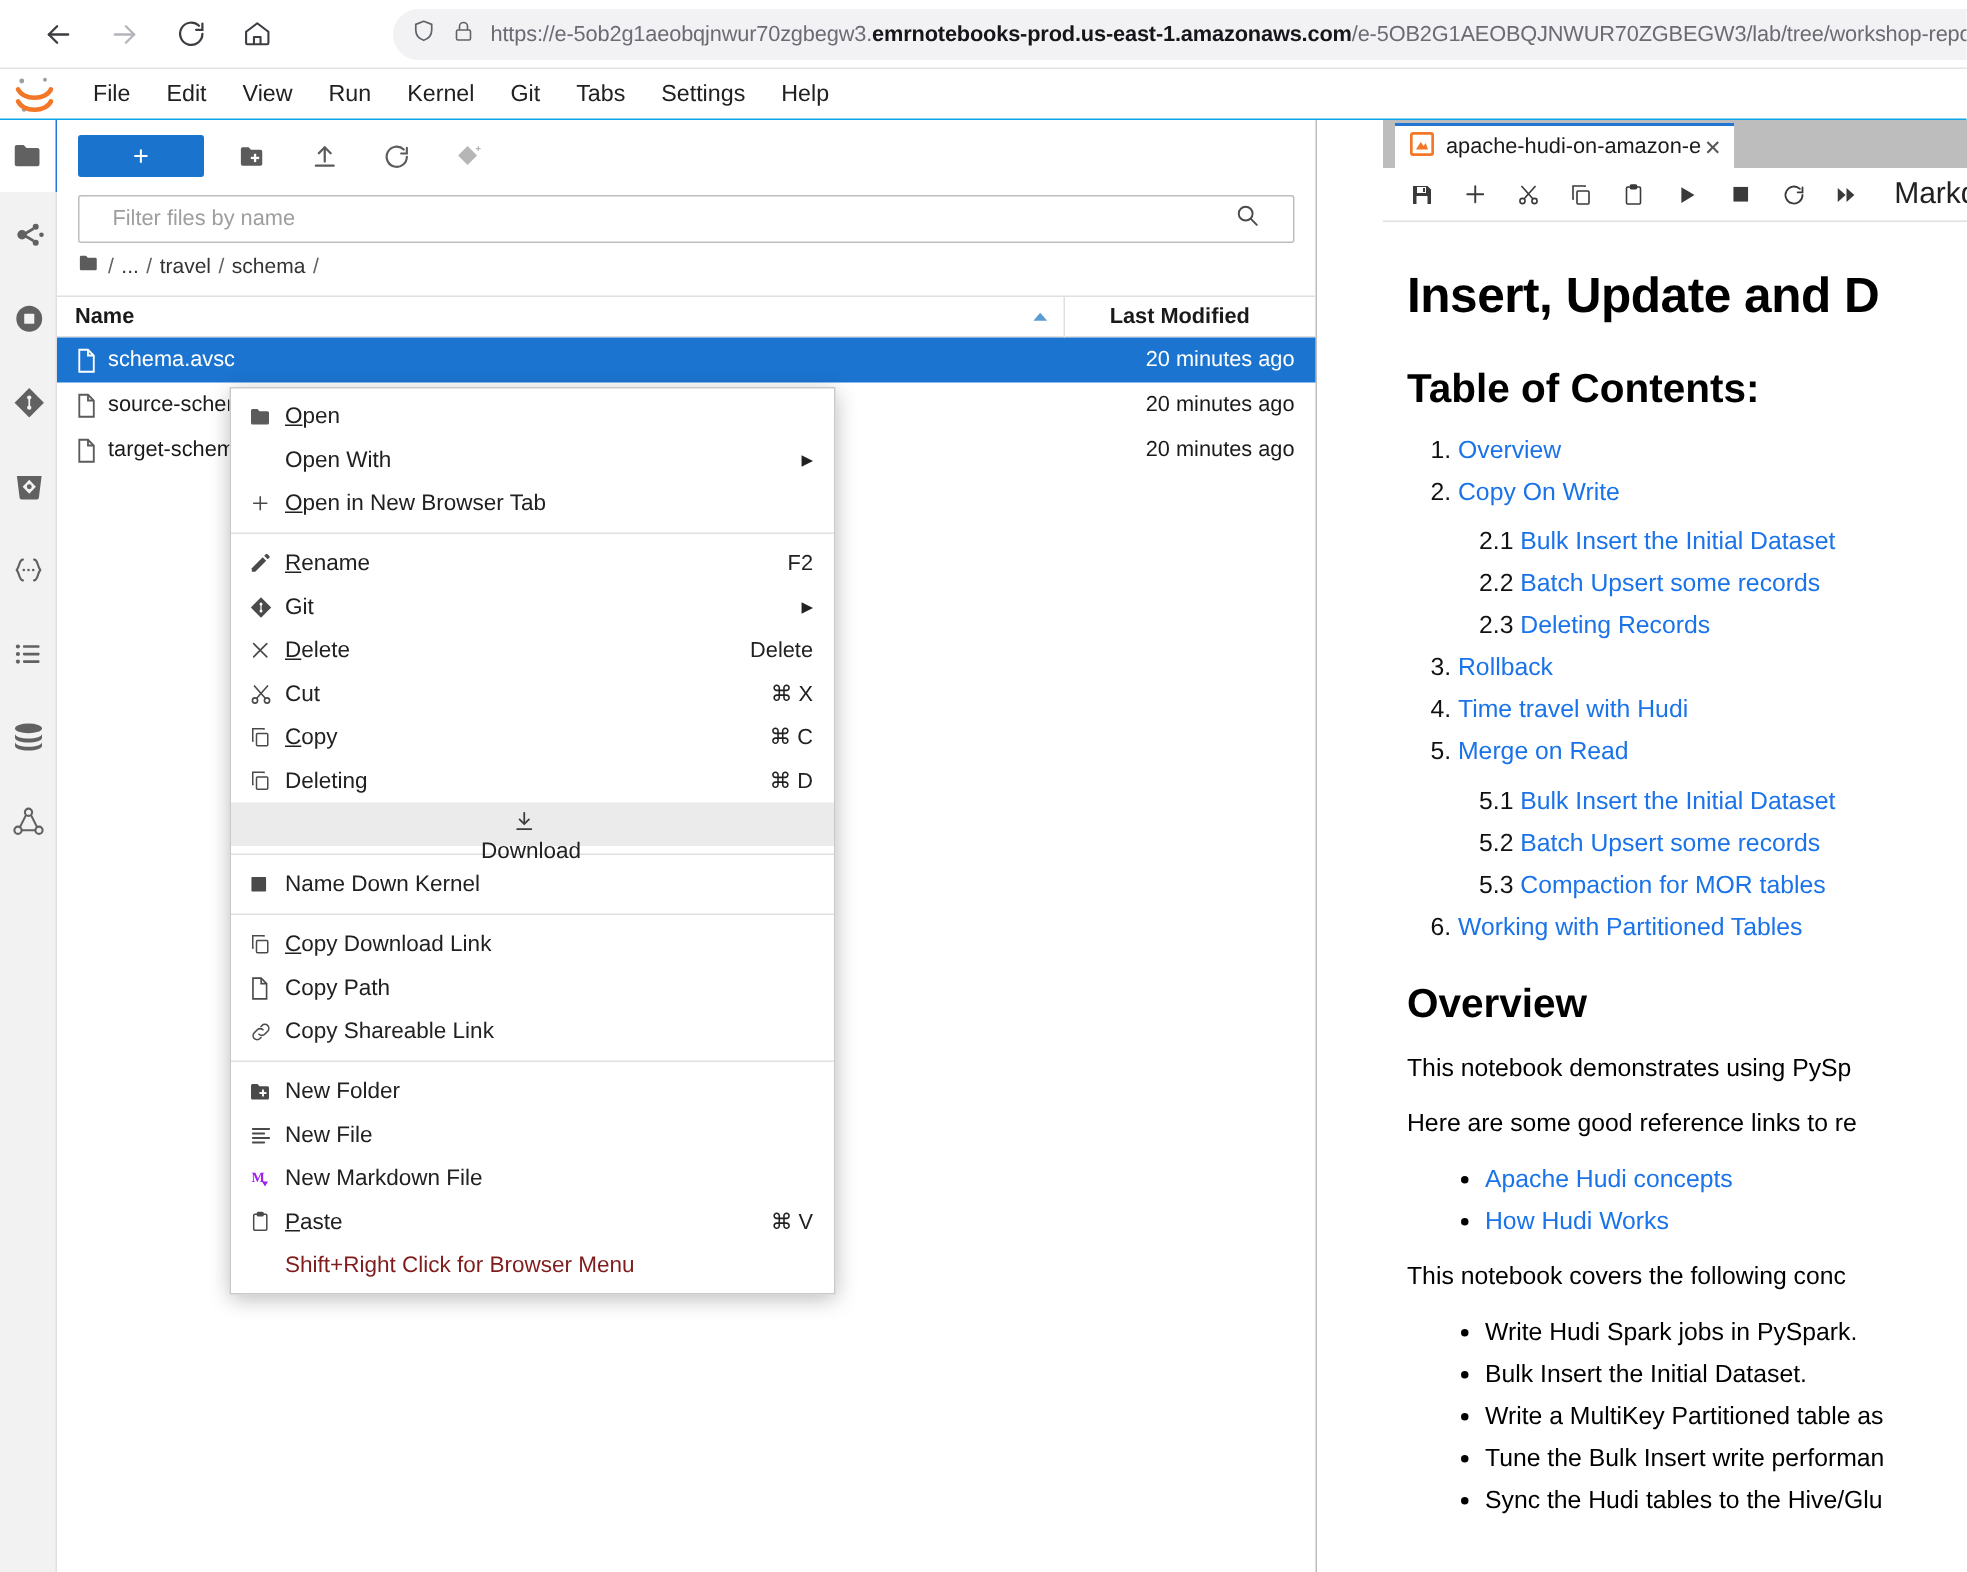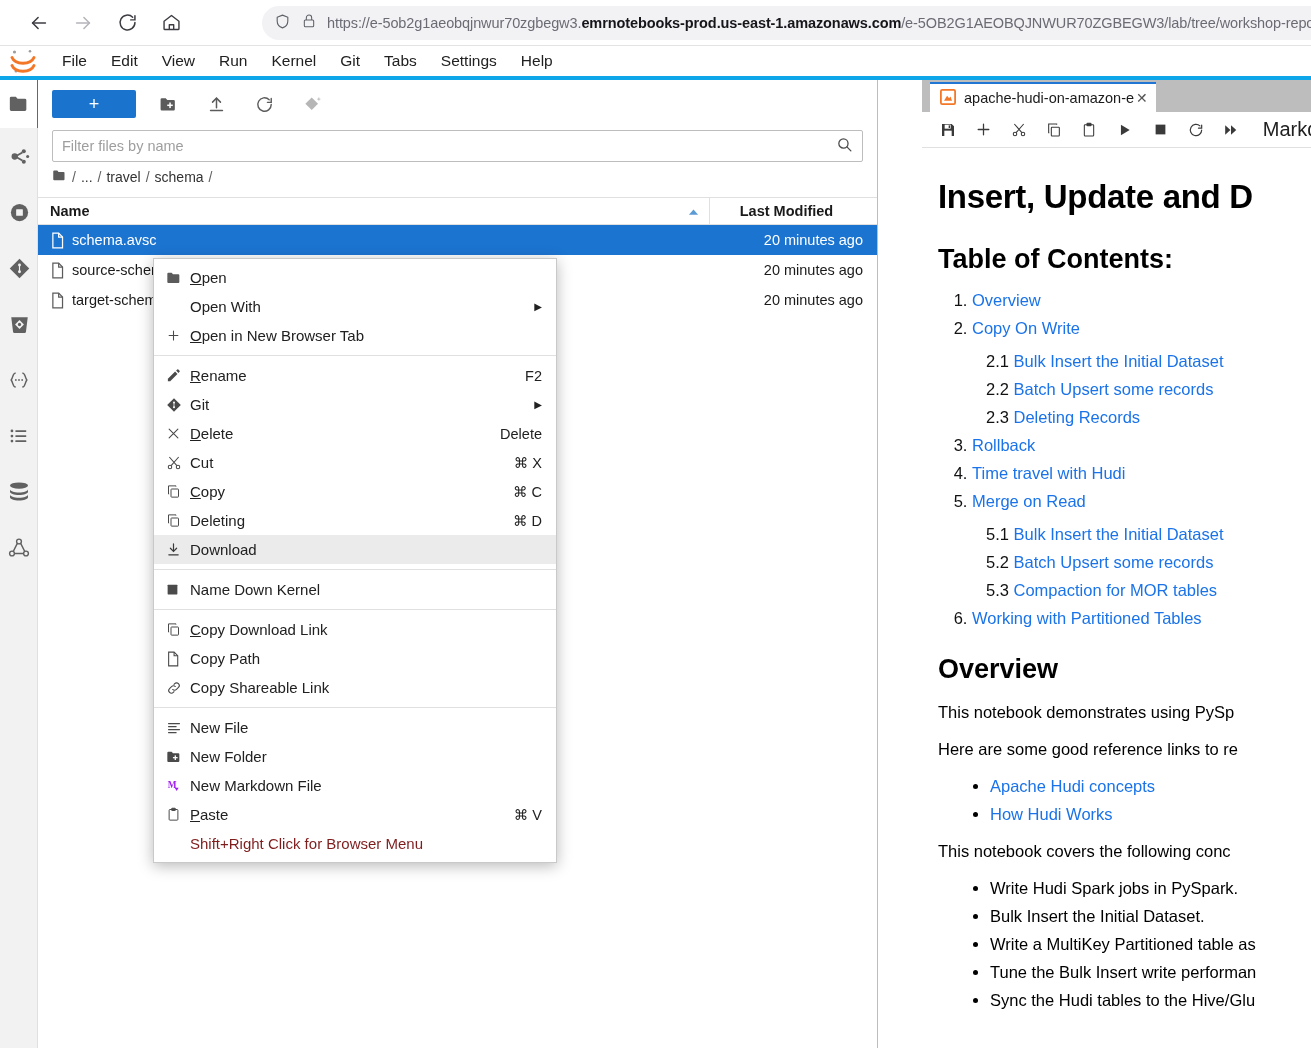--- a/index.html
+++ b/index.html
@@ -39,21 +39,21 @@
     letter-spacing: -0.1px;
   }
   #url-text .host { color: #16161a; font-weight: 600; }
   .url-icon { margin-right: 10px; flex: 0 0 auto; display: block; }
 
   
   #menubar {
     position: absolute; left: 0; top: 46px; width: 1311px; height: 34px;
     background: #ffffff;
     display: flex; align-items: center;
-    border-bottom: 4px solid #0ea5e9;
+    border-bottom: 1px solid #0ea5e9;
   }
   #jp-logo { width: 30px; height: 26px; margin-left: 8px; margin-right: 12px; }
   .menu-item {
     font-size: 15.5px; color: #212121;
     padding: 3px 10px; margin: 0 2px; border-radius: 2px;
     white-space: nowrap;
   }
 
   
   #activitybar {
@@ -87,21 +87,21 @@
   }
   .fb-tool {
     width: 32px; height: 28px; margin-left: 16px;
     display: flex; align-items: center; justify-content: center;
   }
   .fb-tool svg { display: block; }
 
   #filter-row { padding: 8px 14px 0 14px; }
   #filter-box {
     height: 32px; border: 1px solid #bdbdbd; border-radius: 2px;
-    display: flex; align-items: center; padding: 0 9px;
+    display: flex; align-items: center; padding: 0 22px;
   }
   #filter-input {
     flex: 1; border: 0; outline: none; font-size: 14.5px; color: #1a1a1a;
     font-family: "Liberation Sans", sans-serif; background: transparent;
   }
   #filter-input::placeholder { color: #9e9e9e; }
 
   #breadcrumb {
     display: flex; align-items: center; height: 30px;
     padding: 0 14px; font-size: 14px; color: #333; gap: 5px;
@@ -138,21 +138,21 @@
     border: 1px solid #c9c9c9;
     box-shadow: 0 3px 14px rgba(0,0,0,0.28);
     padding: 4px 0 4px 0;
     z-index: 50;
   }
   .cm-item {
     display: flex; align-items: center; height: 29px;
     font-size: 15px; color: #212121; padding: 0 14px 0 12px;
     white-space: nowrap;
   }
-  .cm-item.highlight { background: #ebebeb; }
+  .cm-item.highlight { background: #ebebeb; flex-direction: column; }
   .cm-item.disabled { color: #7f1d1d; padding-left: 36px; }
   .cm-icon { width: 24px; display: flex; align-items: center; justify-content: flex-start; flex: 0 0 24px; }
   .cm-icon svg { display: block; }
   .cm-label { flex: 1; }
   .cm-label u { text-decoration: underline; }
   .cm-shortcut { color: #212121; font-size: 14.5px; margin-left: 18px; }
   .cm-sub { margin-left: 18px; color: #212121; font-size: 10px; }
   .cm-sep { height: 1px; background: #e0e0e0; margin: 5px 0; }
 
   
@@ -630,38 +630,38 @@
         </svg>
     </span>
     <span class="cm-label">Copy Shareable Link</span>
   </div>
 
   <div class="cm-sep"></div>
 
   <div class="cm-item">
     <span class="cm-icon">
       <svg width="16" height="16" viewBox="0 0 24 24" fill="#4a4a4a">
+          <path d="M2 5.5A1.5 1.5 0 0 1 3.5 4h5l2 2.2h8A1.5 1.5 0 0 1 20 7.7V18a1.5 1.5 0 0 1-1.5 1.5h-15A1.5 1.5 0 0 1 2 18z"></path>
+          <rect x="13" y="9.5" width="1.9" height="7" fill="#fff"></rect>
+          <rect x="10.4" y="12.05" width="7" height="1.9" fill="#fff"></rect>
+        </svg>
+    </span>
+    <span class="cm-label">New Folder</span>
+  </div>
+
+  <div class="cm-item">
+    <span class="cm-icon">
+      <svg width="16" height="16" viewBox="0 0 24 24" fill="#4a4a4a">
           <rect x="3" y="4.5" width="18" height="1.9" rx="0.6"></rect>
           <rect x="3" y="9" width="13" height="1.9" rx="0.6"></rect>
           <rect x="3" y="13.5" width="18" height="1.9" rx="0.6"></rect>
           <rect x="3" y="18" width="13" height="1.9" rx="0.6"></rect>
         </svg>
     </span>
     <span class="cm-label">New File</span>
-  </div>
-
-  <div class="cm-item">
-    <span class="cm-icon">
-      <svg width="16" height="16" viewBox="0 0 24 24" fill="#4a4a4a">
-          <path d="M2 5.5A1.5 1.5 0 0 1 3.5 4h5l2 2.2h8A1.5 1.5 0 0 1 20 7.7V18a1.5 1.5 0 0 1-1.5 1.5h-15A1.5 1.5 0 0 1 2 18z"></path>
-          <rect x="13" y="9.5" width="1.9" height="7" fill="#fff"></rect>
-          <rect x="10.4" y="12.05" width="7" height="1.9" fill="#fff"></rect>
-        </svg>
-    </span>
-    <span class="cm-label">New Folder</span>
   </div>
 
   <div class="cm-item">
     <span class="cm-icon">
       <svg width="16" height="16" viewBox="0 0 24 24">
           <text x="2.5" y="15" font-family="Liberation Serif, serif" font-size="14" font-weight="bold" fill="#a020f0">M</text>
           <path d="M13 14.5h6l-3 5z" fill="#a020f0"></path>
         </svg>
     </span>
     <span class="cm-label">New Markdown File</span>

